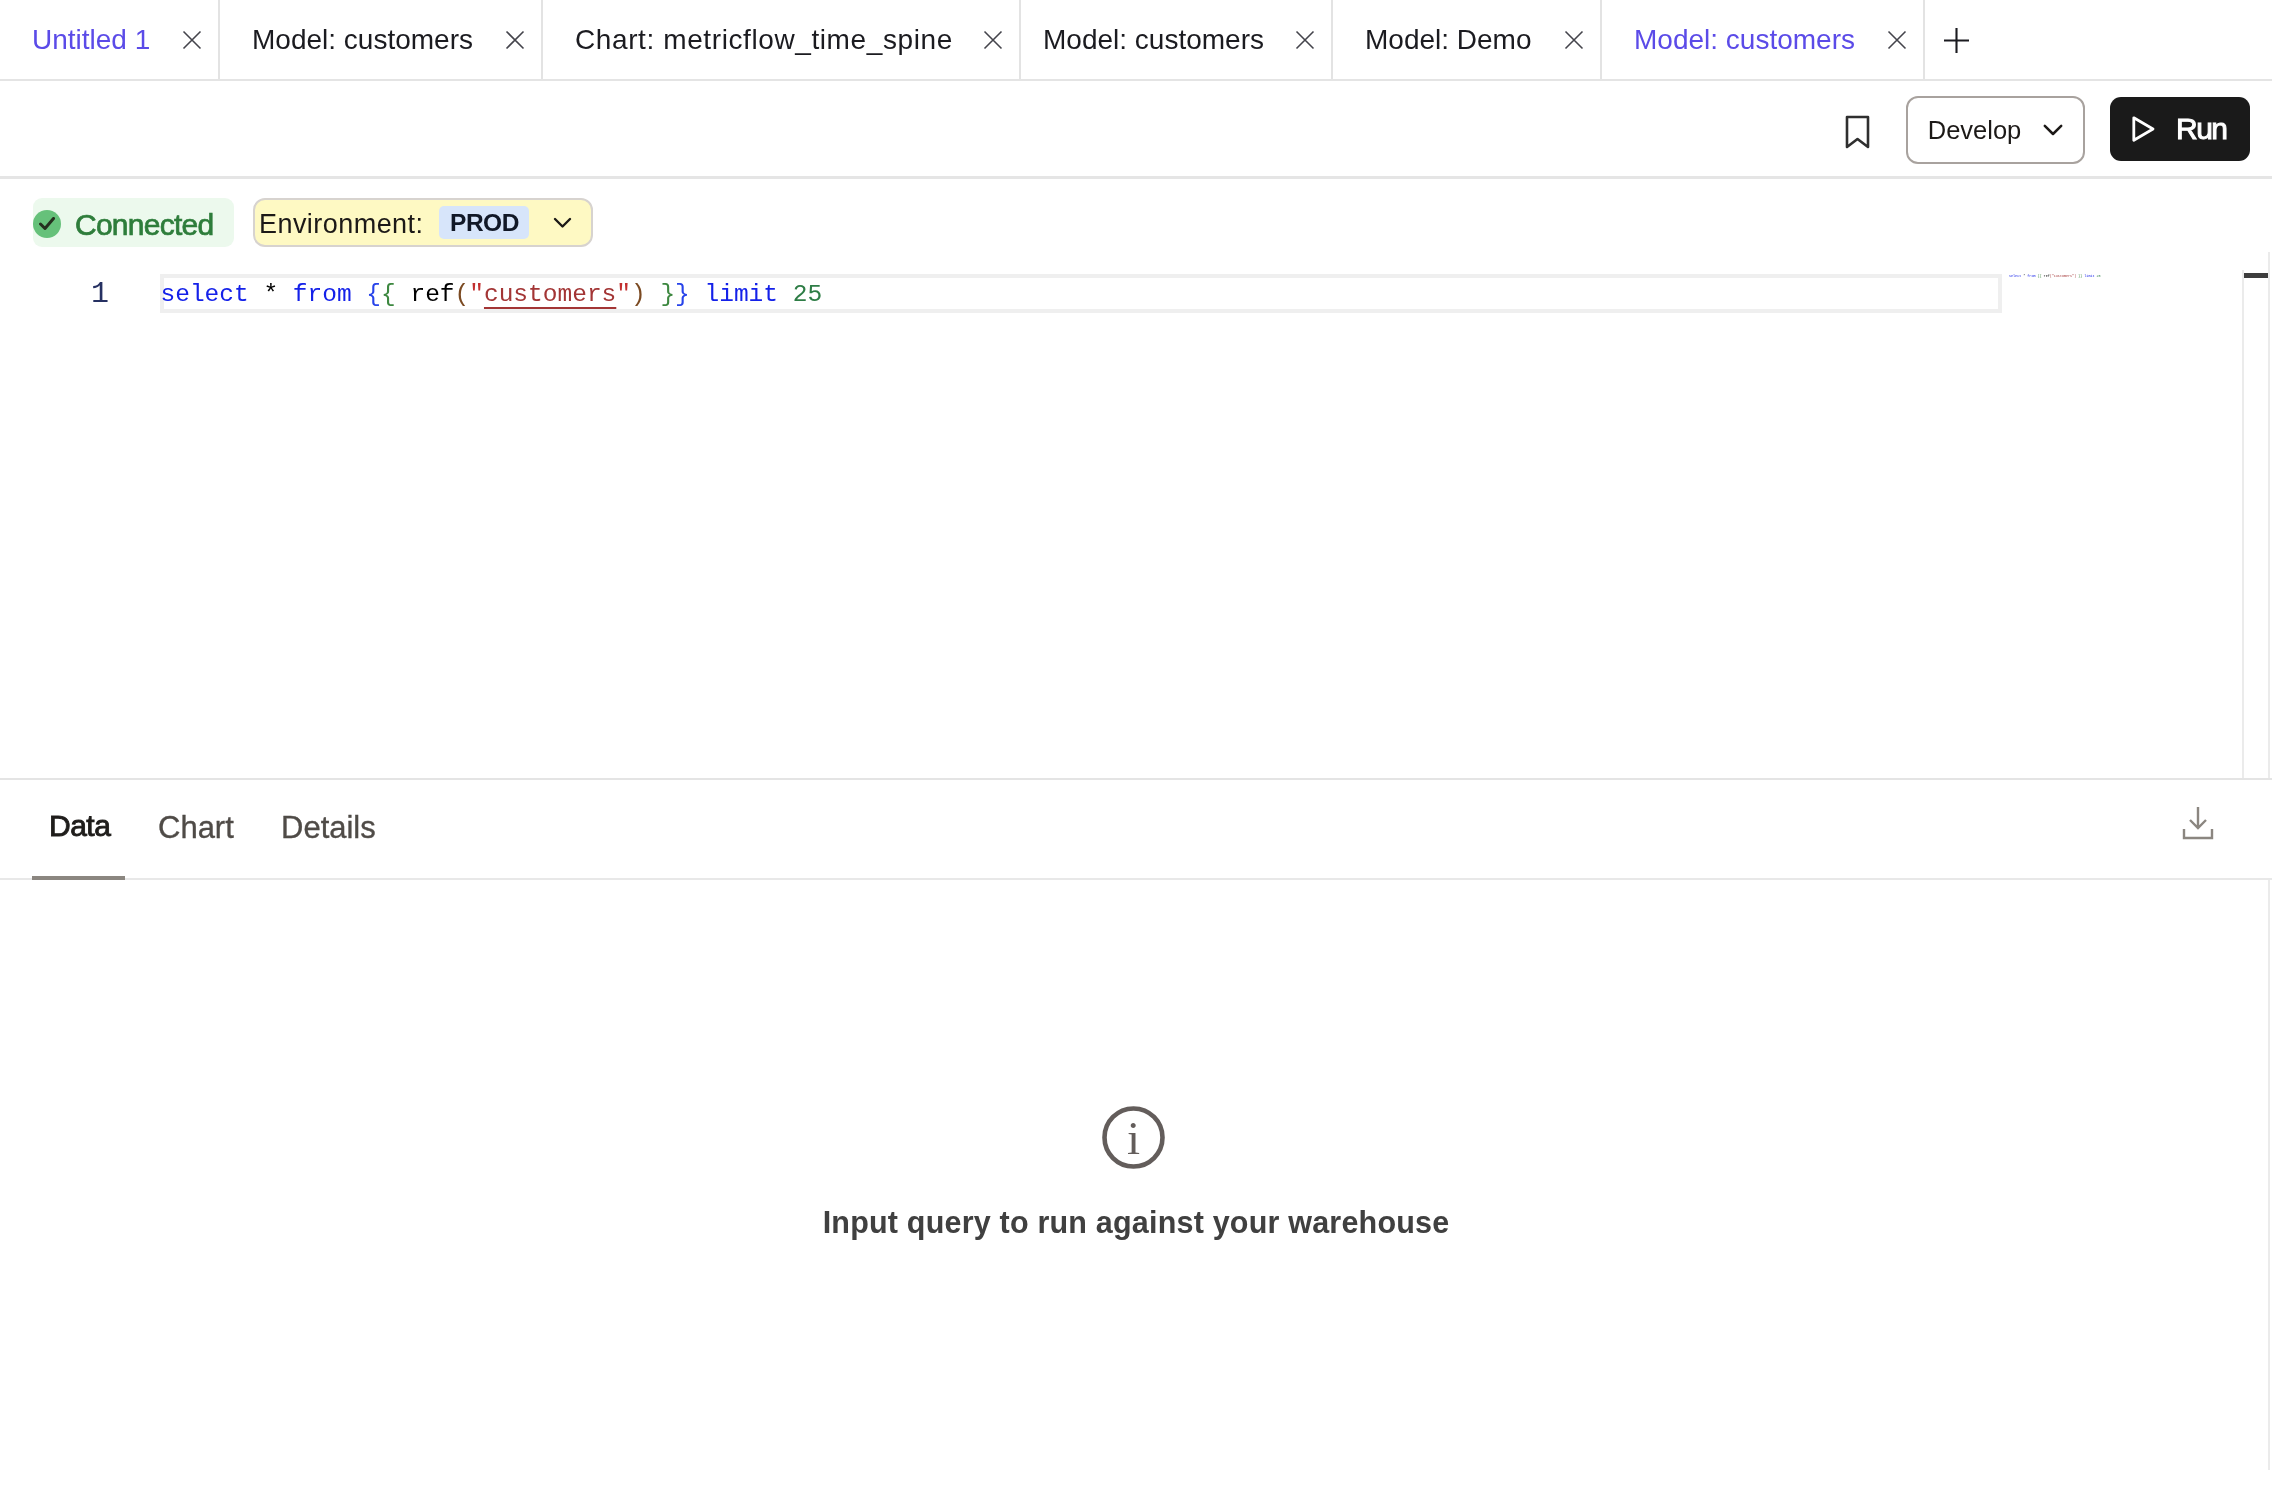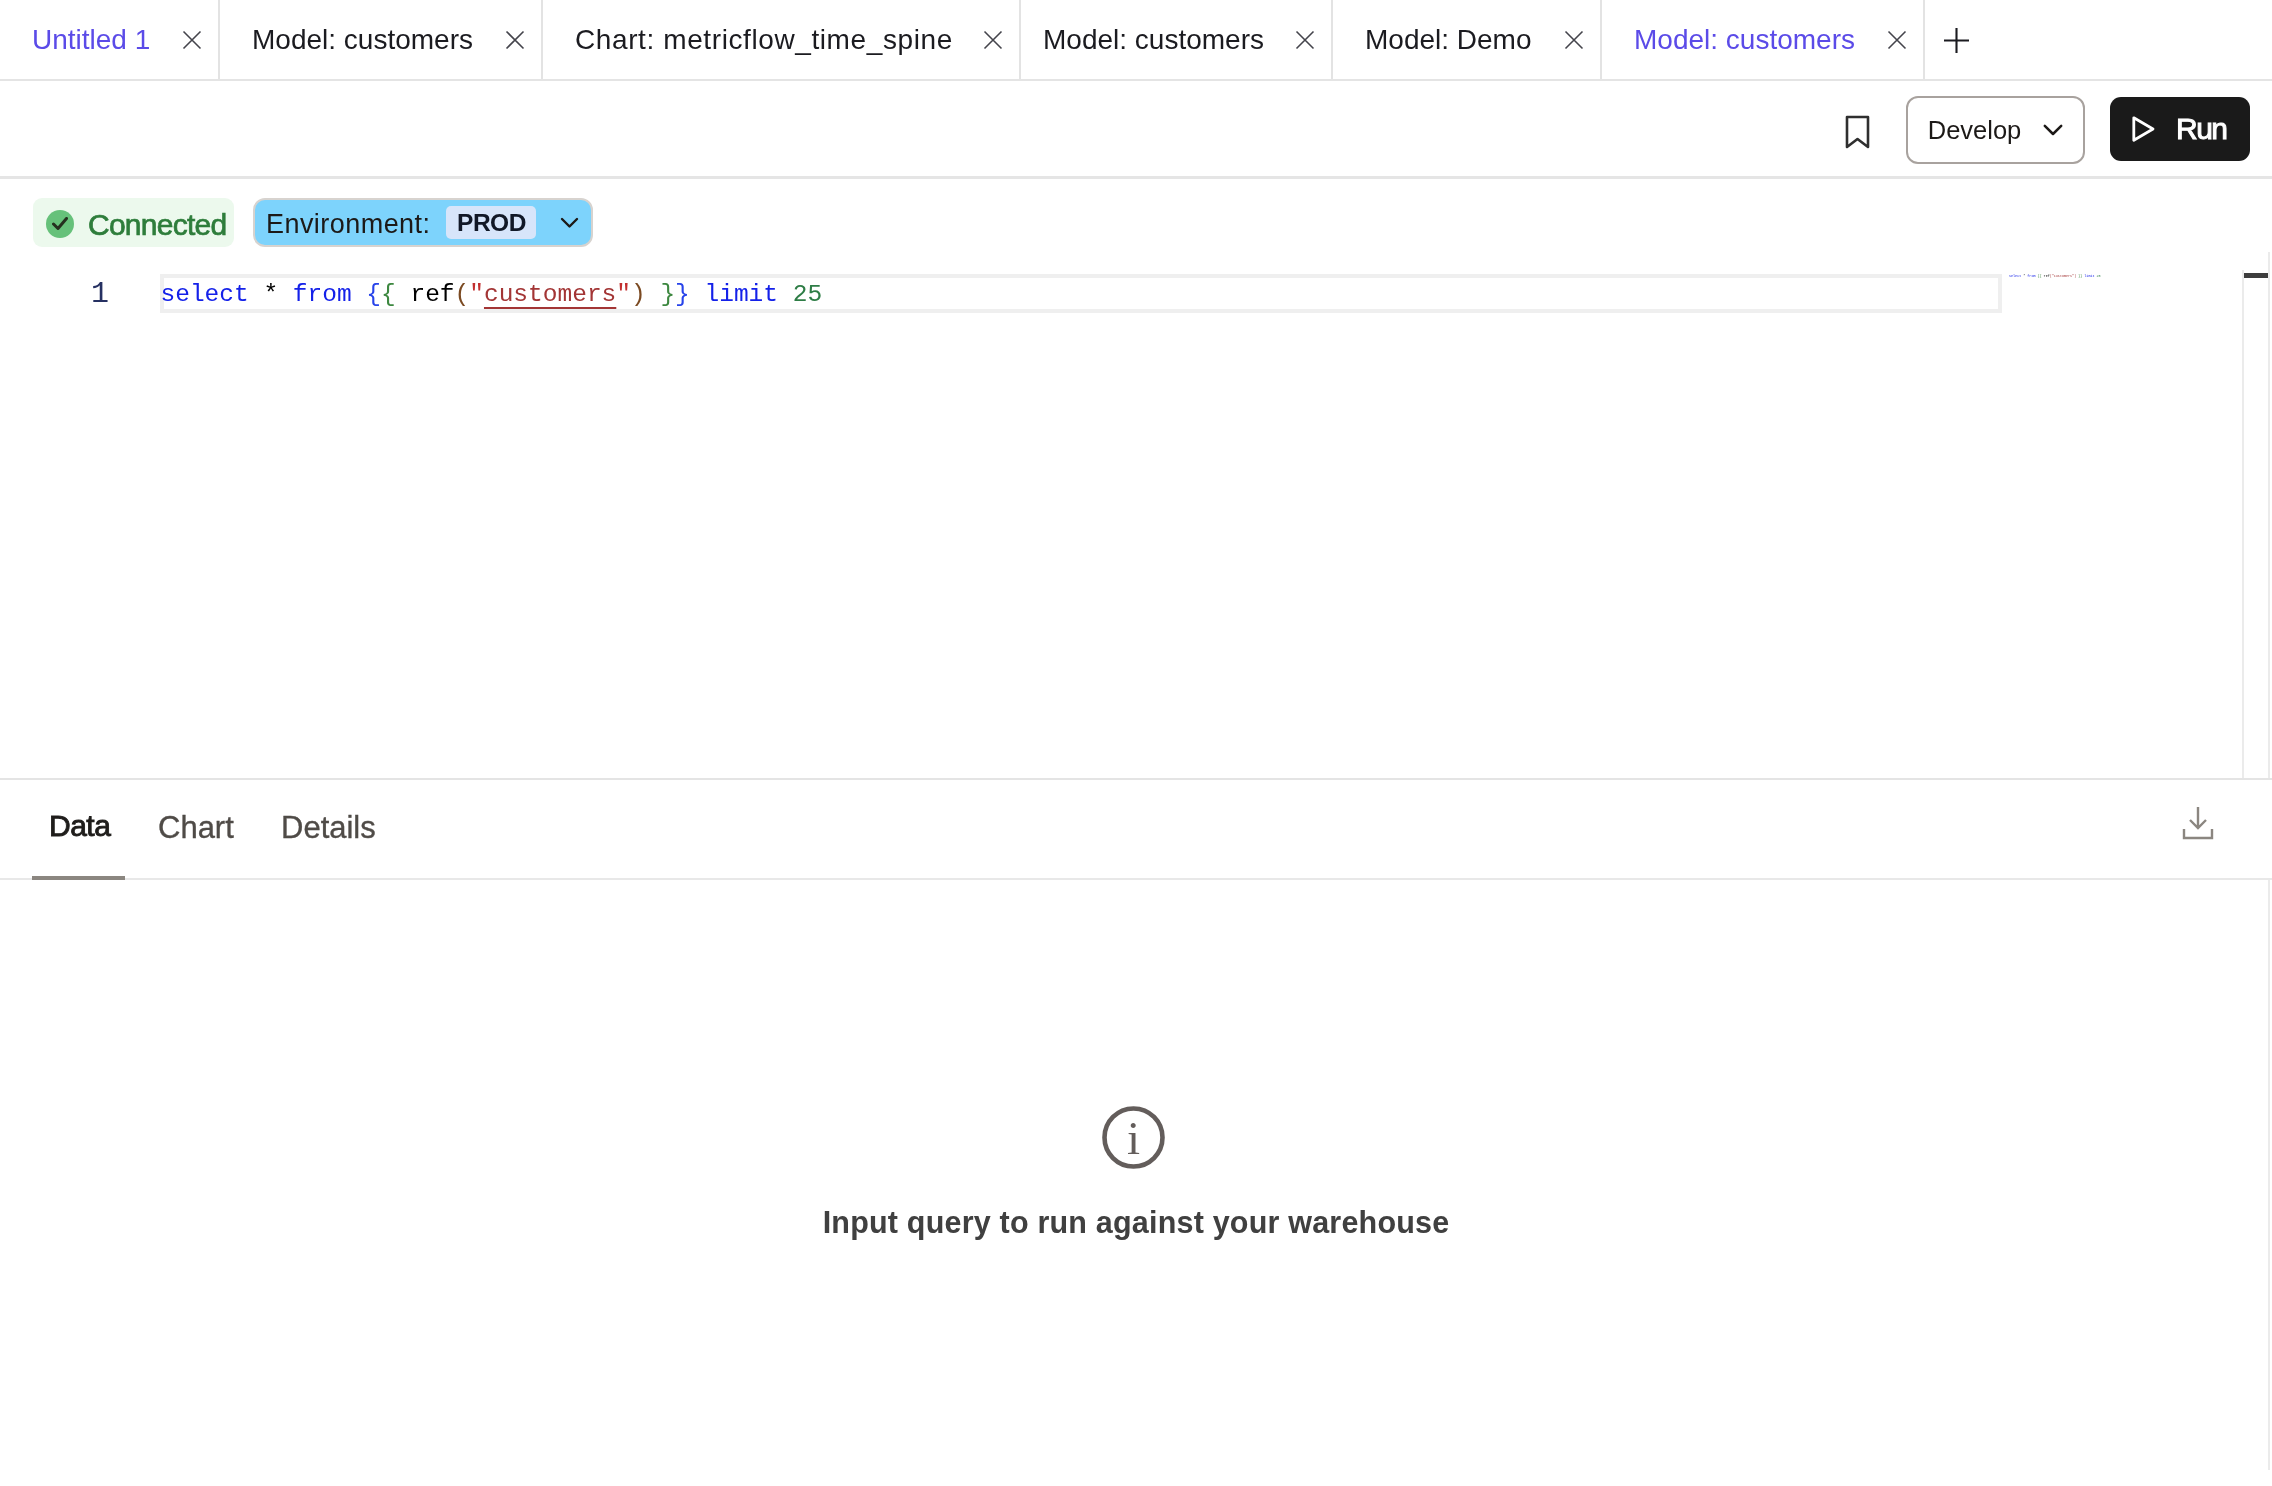--- a/index.html
+++ b/index.html
@@ -16,24 +16,24 @@
 
   
   .toolbar { position:absolute; left:0; top:81px; width:2272px; height:98px; border-bottom:3px solid #e5e5e5; background:#fff; }
   .bookmark { position:absolute; left:1845px; top:115px; width:25px; height:34px; }
   .btn-develop { position:absolute; left:1906px; top:96px; width:179px; height:68px; border:2px solid #a8a29e; border-radius:12px; display:flex; align-items:center; justify-content:center; gap:22px; background:#fff; }
   .btn-develop .t { font-size:25.5px; font-weight:400; color:#1c1917; letter-spacing:0px; }
   .btn-run { position:absolute; left:2110px; top:97px; width:140px; height:64px; border-radius:11px; background:#1a1a1a; display:flex; align-items:center; justify-content:flex-start; padding-left:21px; gap:20px; }
   .btn-run .t { font-size:30px; font-weight:400; color:#fff; letter-spacing:-1.5px; -webkit-text-stroke:1px #fff; }
 
   
-  .pill-conn { position:absolute; left:33px; top:198px; width:201px; height:49px; background:#ecf9ed; border-radius:9px; display:flex; align-items:center; padding-left:13px; }
+  .pill-conn { position:absolute; left:33px; top:198px; width:201px; height:49px; background:#ecf9ed; border-radius:9px; display:flex; align-items:center; }
   .pill-conn .cc { width:28px; height:28px; border-radius:50%; background:#66c17a; display:flex; align-items:center; justify-content:center; margin-top:2px; }
   .pill-conn .t { font-size:30px; font-weight:400; color:#2e7d3b; margin-left:14px; letter-spacing:-0.75px; -webkit-text-stroke:0.7px #2e7d3b; position:relative; top:2.5px; }
-  .pill-env { position:absolute; left:253px; top:198px; width:340px; height:49px; background:#7dd3fc; border:2px solid #d7d3cf; border-radius:12px; display:flex; align-items:center; padding-left:11px; }
+  .pill-env { position:absolute; left:253px; top:198px; width:340px; height:49px; background:#fef9c3; border:2px solid #d7d3cf; border-radius:12px; display:flex; align-items:center; padding-left:4px; }
   .pill-env .lbl { font-size:27px; color:#1c1917; letter-spacing:0.45px; position:relative; top:2px; }
   .chip-prod { margin-left:16px; width:90px; height:33px; background:#d7e5fa; border-radius:5px; display:flex; align-items:center; justify-content:center; font-size:24.5px; font-weight:700; color:#111827; letter-spacing:-0.5px; }
 
   
   .gutter1 { position:absolute; left:60px; top:278px; width:49px; text-align:right; font-family:"Liberation Mono", monospace; font-size:30px; line-height:33px; color:#263162; }
   .activeline { position:absolute; left:160px; top:274px; width:1842px; height:39px; border:4px solid #efefef; background:#fff; }
   .codeline { position:absolute; left:160.5px; top:281px; font-family:"Liberation Mono", monospace; font-size:24.5px; letter-spacing:0px; white-space:pre; color:#000; }
   .k { color:#1421e9; }
   .bo { color:#2743ea; }
   .bi { color:#3d8840; }

